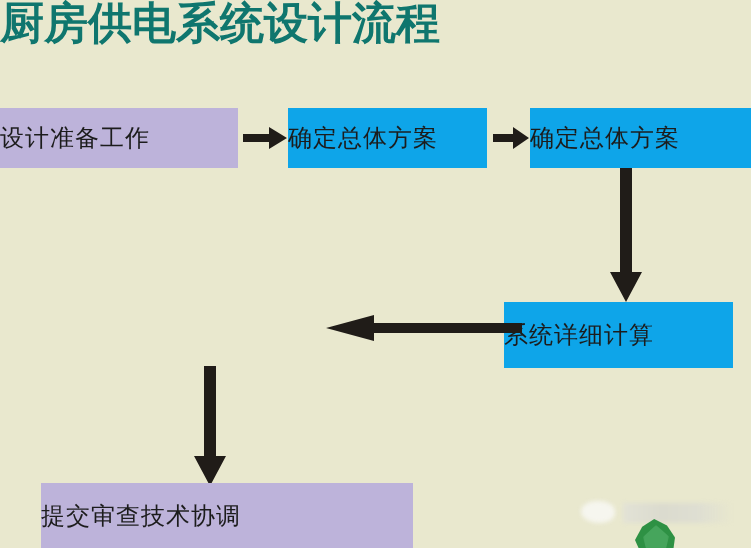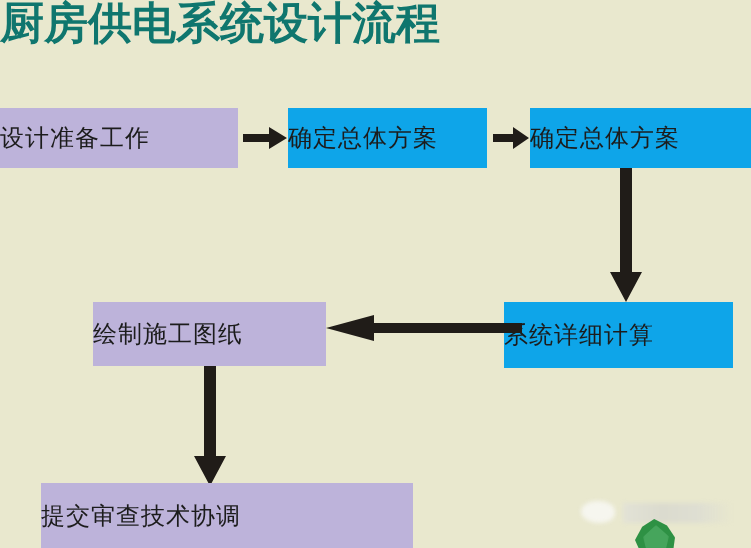--- a/index.html
+++ b/index.html
@@ -152,23 +152,20 @@
   <div class="node yellow" style="left:504px; top:302px; width:229px; height:66px;">
     <span>系统详细计算</span>
   </div>
 
   <div class="arrow" style="left:326px; top:315px; width:196px; height:26px;">
     <svg width="196" height="26" viewBox="0 0 196 26">
       <path d="M196,8 L48,8 L48,0 L0,13 L48,26 L48,18 L196,18 Z" fill="#201c18"></path>
     </svg>
   </div>
 
-  <div class="node purple" style="left:93px; top:302px; width:233px; height:64px;">
-    <span>绘制施工图纸</span>
-  </div>
 
   <div class="arrow" style="left:192px; top:366px; width:36px; height:120px;">
     <svg width="36" height="120" viewBox="0 0 36 120">
       <path d="M12,0 L24,0 L24,90 L34,90 L18,120 L2,90 L12,90 Z" fill="#201c18"></path>
     </svg>
   </div>
 
   <div class="node purple" style="left:41px; top:483px; width:372px; height:65px;">
     <span>提交审查技术协调</span>
   </div>

